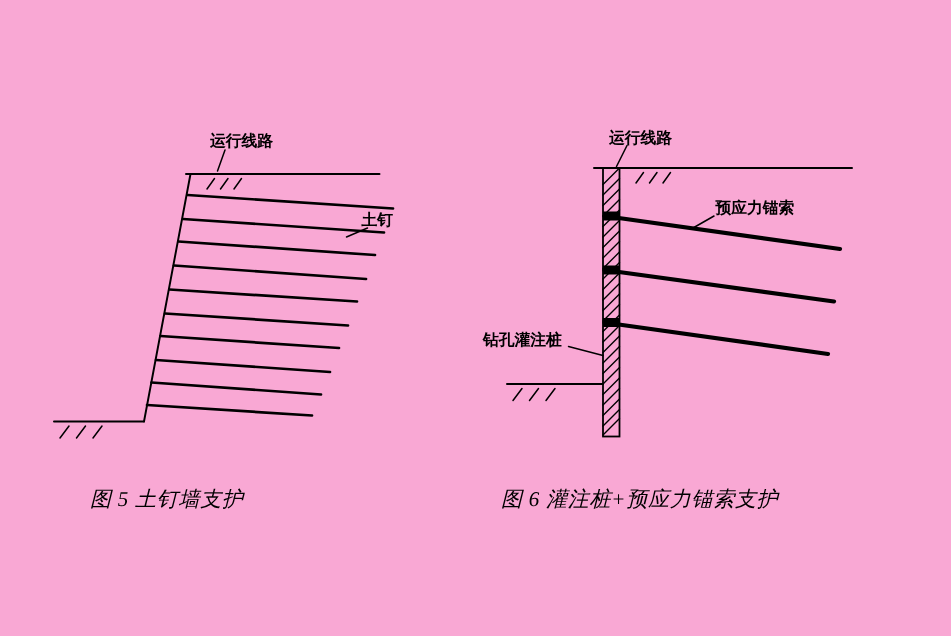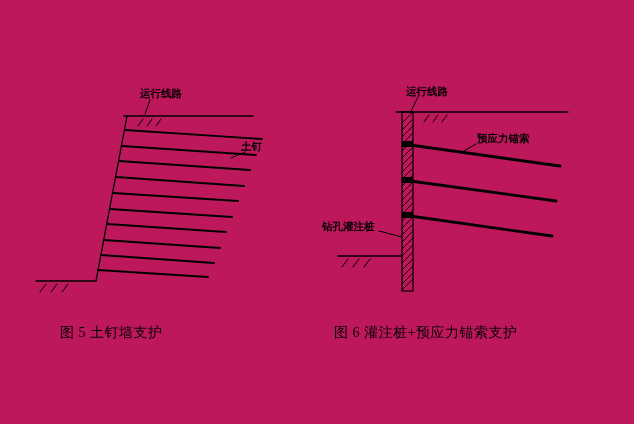--- a/index.html
+++ b/index.html
@@ -5,36 +5,37 @@
   html, body {
     margin: 0;
     padding: 0;
     background: #ffffff;
     font-family: "Liberation Sans", sans-serif;
   }
   .page {
     position: relative;
     width: 634px;
     height: 424px;
-    background: #be185d;
+    background: #f9a8d4;
     overflow: hidden;
   }
   .diagram-svg {
     position: absolute;
     top: 0;
     left: 0;
   }
   .caption {
     position: absolute;
     top: 324px;
     font-family: "Liberation Serif", serif;
     font-size: 14px;
     color: #000000;
     letter-spacing: 0.5px;
     white-space: nowrap;
+    font-style: italic;
   }
   .caption-left  { left: 60px; }
   .caption-right { left: 334px; }
   svg text {
     font-family: "Liberation Sans", sans-serif;
     font-size: 10.5px;
     font-weight: 700;
     fill: #000000;
   }
 </style>

